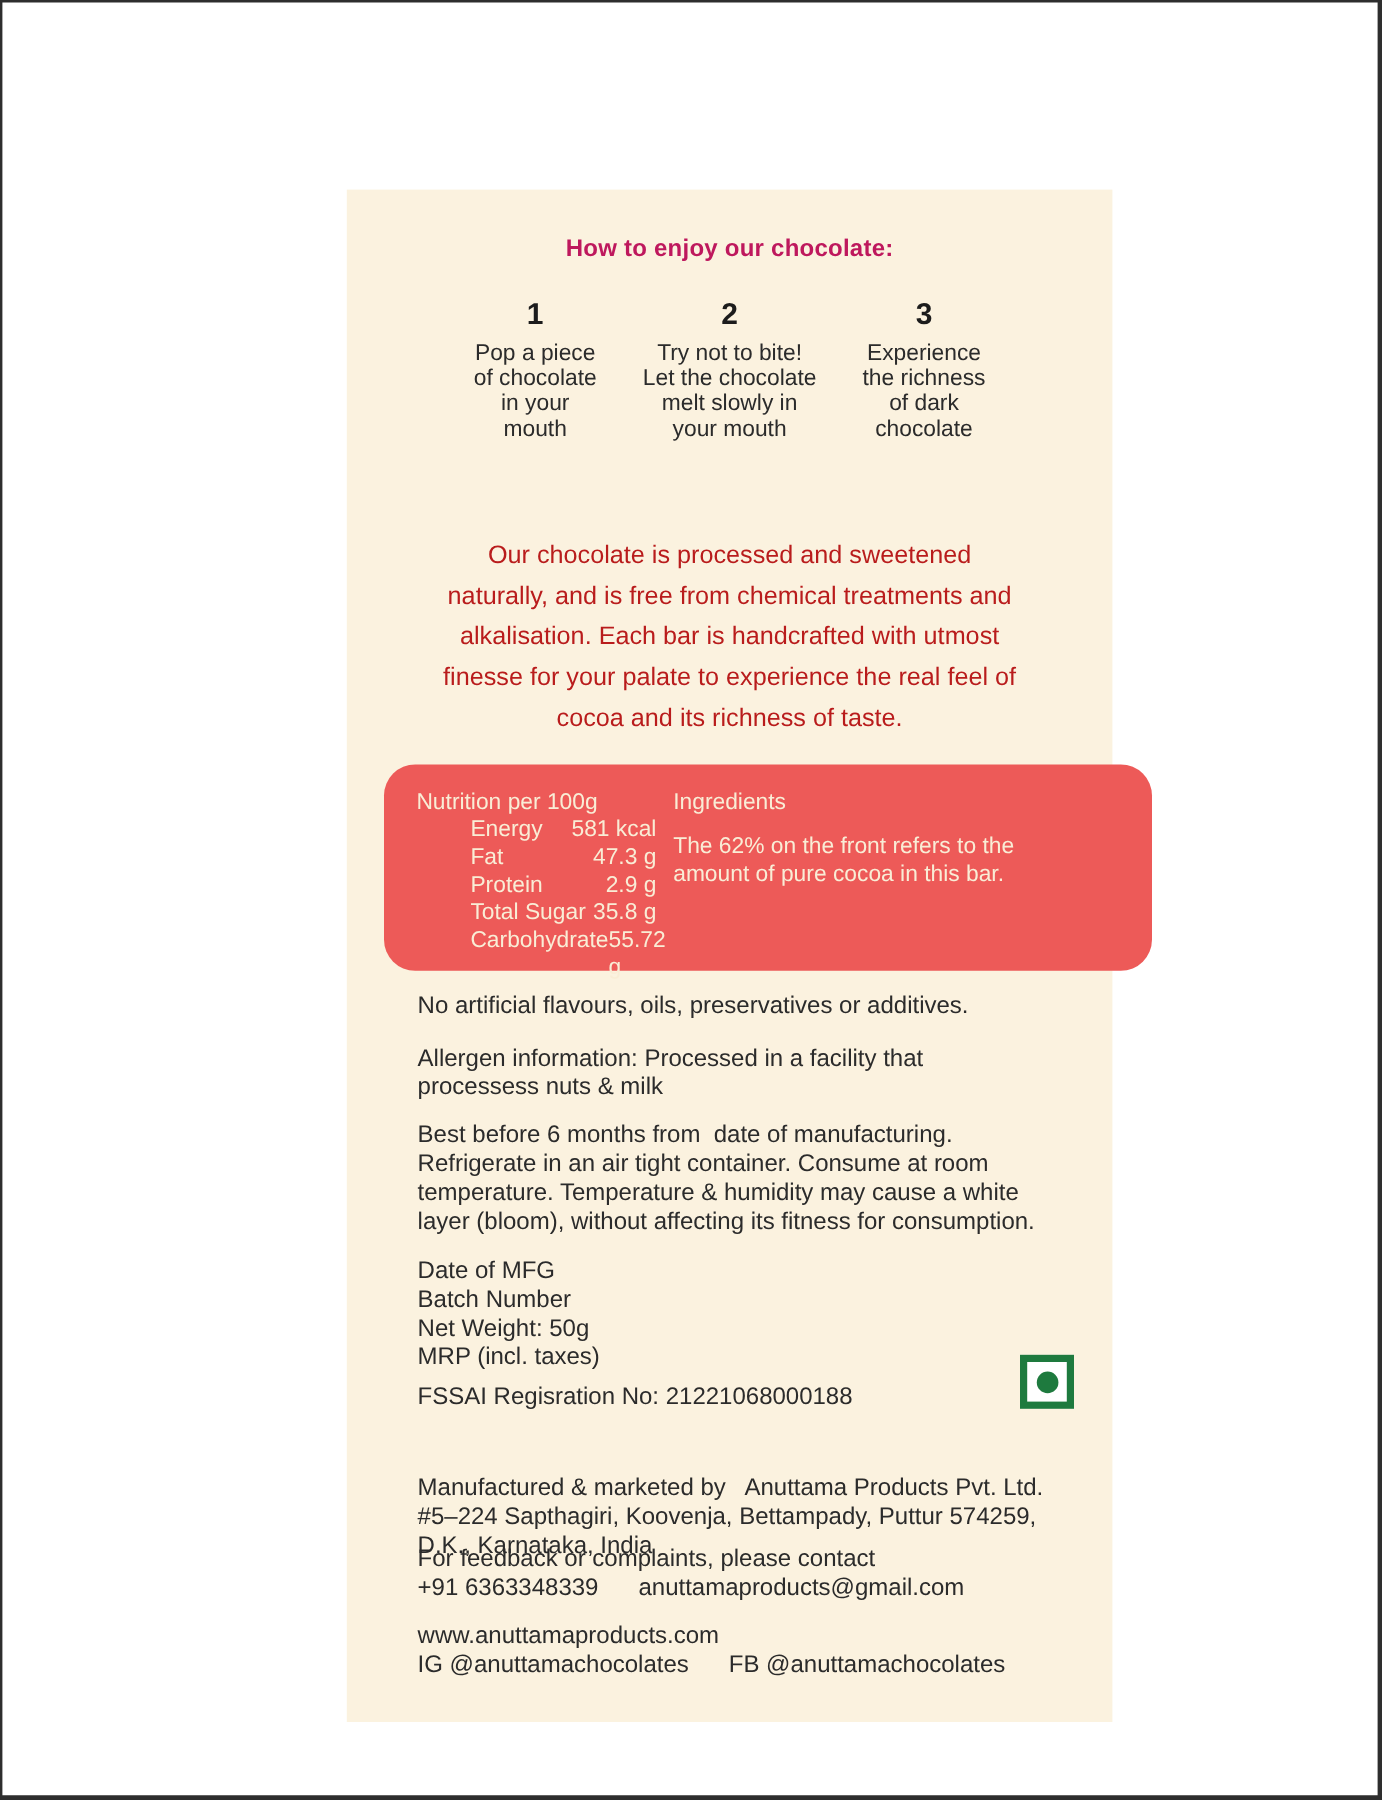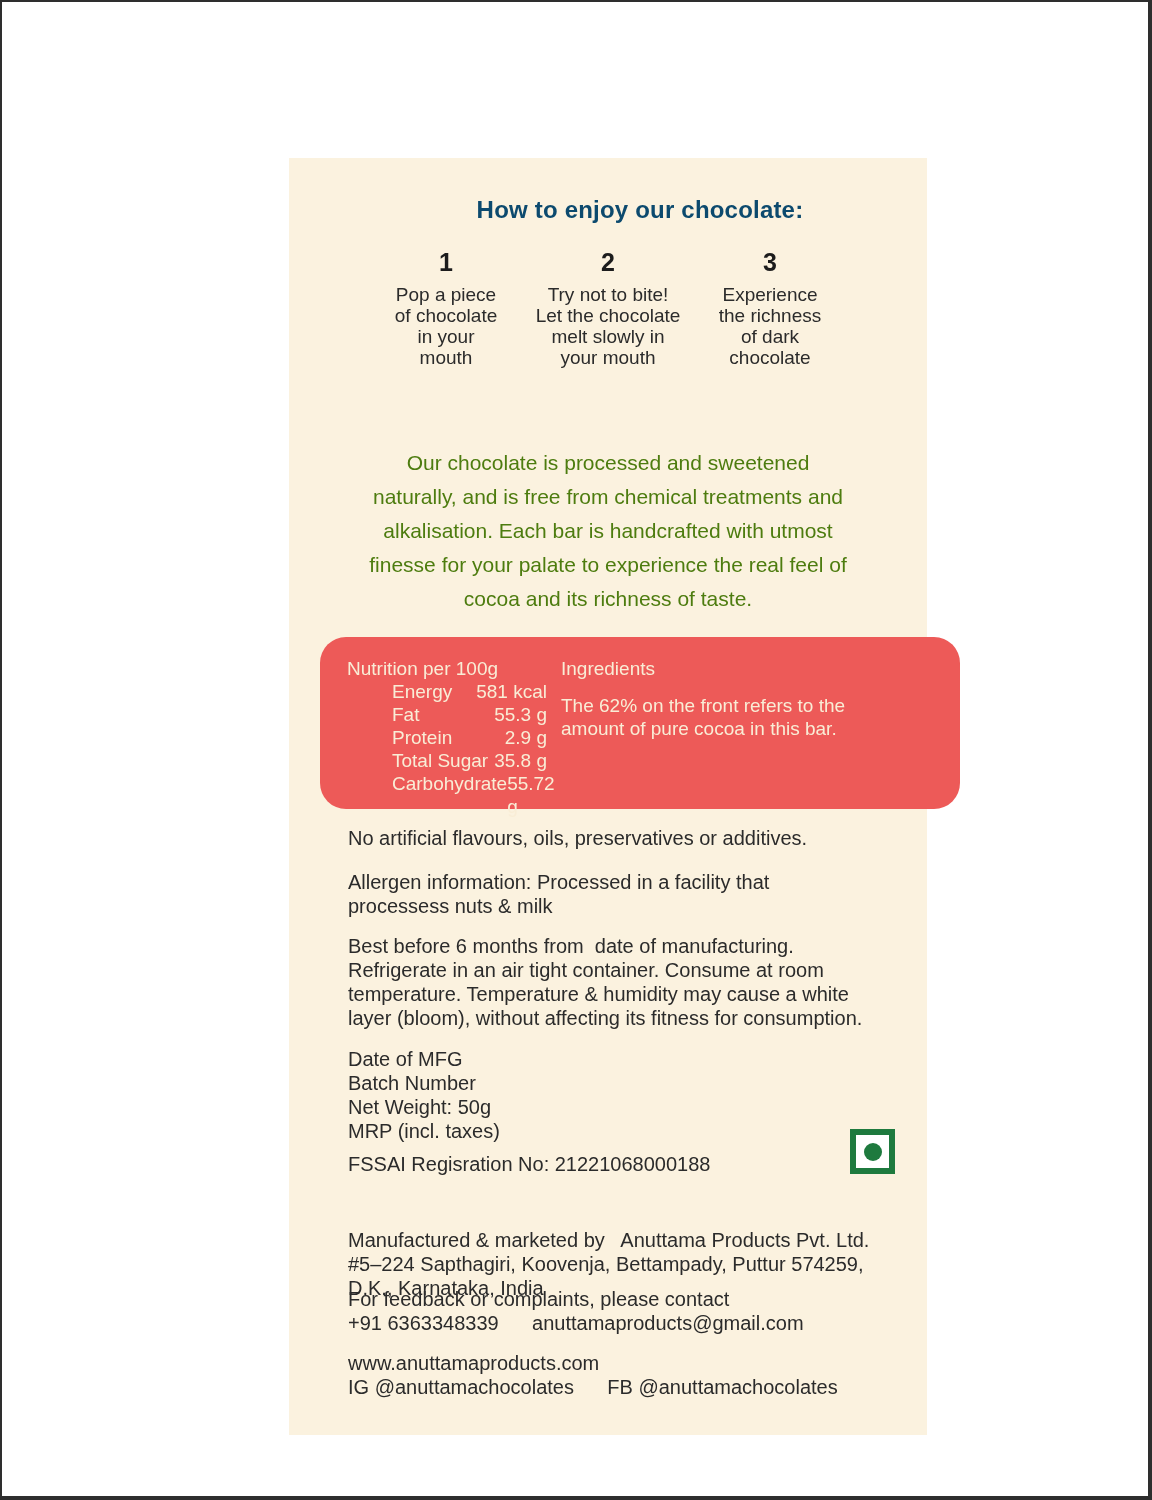--- a/index.html
+++ b/index.html
@@ -17,36 +17,35 @@
   }
   .panel {
     position: absolute;
     left: 287px; top: 156px;
     width: 638px; height: 1277px;
     background: #FBF2DF;
   }
   .title {
     position: absolute; top: 38px; left: 0; width: 100%;
     text-align: center;
-    font-size: 24px; font-weight: 700; color: #0c4a6e;
+    font-size: 20px; font-weight: 700; color: #be185d;
     letter-spacing: 0.2px;
-    margin-left: 32px;
   }
   .steps {
     position: absolute; top: 90px; left: 76px; width: 486px;
     display: flex;
   }
   .step { width: 162px; text-align: center; }
   .step-num { font-size: 25px; font-weight: 700; margin-bottom: 7px; color: #1c1c1c; }
   .step-text { font-size: 19px; line-height: 21px; white-space: pre-line; color: #2b2b2b; }
   .intro {
     position: absolute; top: 288px; left: 29px; width: 580px;
     text-align: center;
     font-size: 21px; line-height: 34px;
-    white-space: pre-line; color: #4d7c0f;
+    white-space: pre-line; color: #b91c1c;
   }
   .nutbox {
     position: absolute; left: 31px; top: 479px;
     width: 640px; height: 172px;
     border-radius: 26px;
     background: #ED5A58;
     color: #F9EDD6;
     font-size: 19px; line-height: 23px;
   }
   .nut-left { position: absolute; left: 27px; top: 20px; width: 200px; }
@@ -118,21 +117,21 @@
 
     <div class="nutbox">
       <div class="nut-left">
         <div>Nutrition per 100g</div>
         <div class="nrow">
           <span>Energy</span>
           <span>581 kcal</span>
         </div>
         <div class="nrow">
           <span>Fat</span>
-          <span>55.3 g</span>
+          <span>47.3 g</span>
         </div>
         <div class="nrow">
           <span>Protein</span>
           <span>2.9 g</span>
         </div>
         <div class="nrow">
           <span>Total Sugar</span>
           <span>35.8 g</span>
         </div>
         <div class="nrow">

